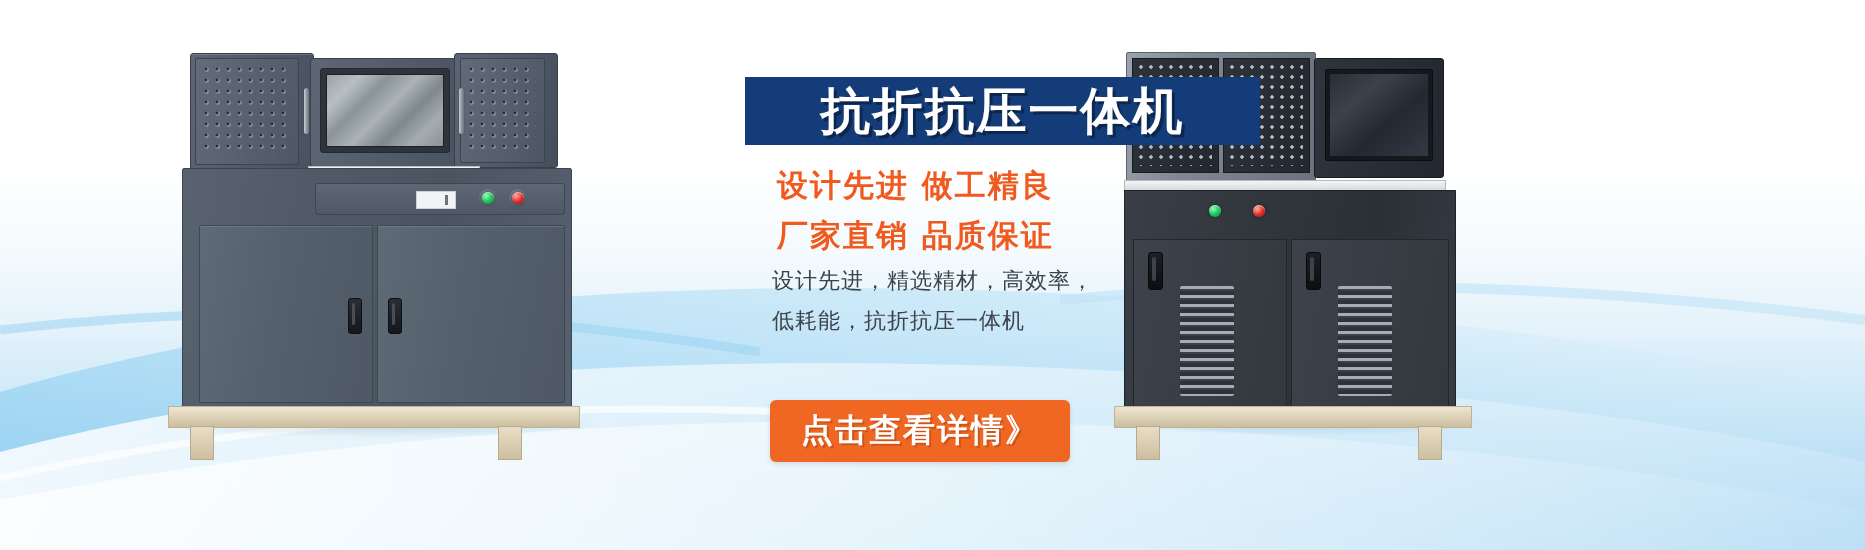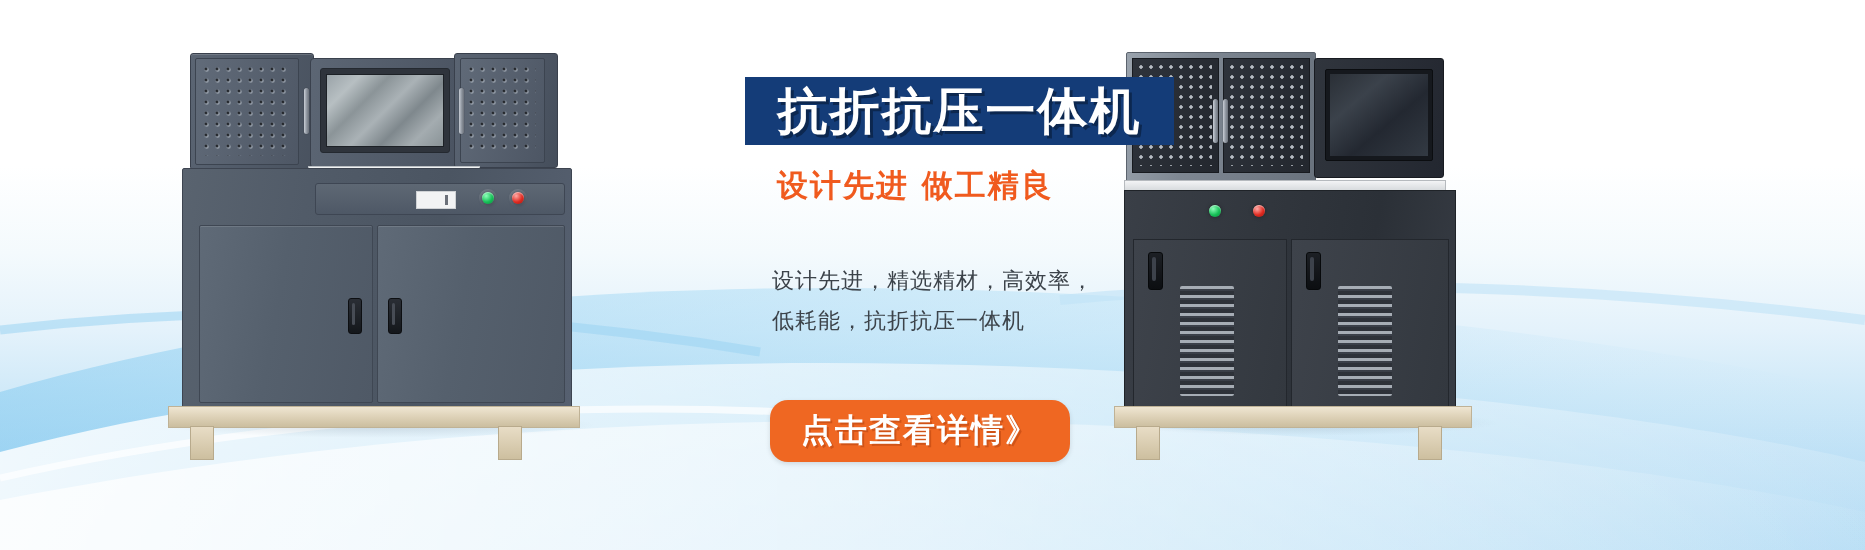--- a/index.html
+++ b/index.html
@@ -212,21 +212,21 @@
   }
   .rm-handle:after{
     content:"";position:absolute;left:3px;top:4px;width:4px;height:24px;
     background:#3d424b;border-radius:2px;
   }
 
   
   #copy{position:absolute;left:617px;top:72px;width:470px;height:400px;}
 
   #title-banner{
-    position:absolute;left:128px;top:5px;width:429px;height:68px;
+    position:absolute;left:128px;top:5px;width:515px;height:68px;
     background:#143c78;
     display:flex;align-items:center;justify-content:center;
   }
   #title-text{
     color:#ffffff;font-weight:bold;font-size:50px;letter-spacing:2px;
     line-height:1;white-space:nowrap;
     text-shadow:3px 3px 0 rgba(10,32,66,.75);
     font-family:"DejaVu Sans","Liberation Sans",sans-serif;
   }
   .sub-orange{
@@ -239,21 +239,21 @@
   .desc{
     position:absolute;left:155px;color:#3c434a;font-size:22px;
     letter-spacing:1px;white-space:nowrap;
     font-family:"DejaVu Sans","Liberation Sans",sans-serif;
   }
   #desc1{top:194px;}
   #desc2{top:234px;}
 
   #cta{
     position:absolute;left:153px;top:328px;width:300px;height:62px;
-    background:#ef6722;border:none;border-radius:18px;cursor:pointer;
+    background:#ef6722;border:none;border-radius:6px;cursor:pointer;
     display:flex;align-items:center;justify-content:center;
     box-shadow:0 2px 5px rgba(0,0,0,.12);
   }
   #cta-label{
     color:#ffffff;font-weight:bold;font-size:32px;letter-spacing:2px;
     white-space:nowrap;text-shadow:2px 2px 0 rgba(170,60,10,.45);
     font-family:"DejaVu Sans","Liberation Sans",sans-serif;
   }
 </style>
 </head>
@@ -380,20 +380,21 @@
     <div class="pallet-leg" style="left:300px;top:386px;"></div>
   </div>
 
   <div id="copy">
 
     <div id="title-banner">
       <span id="title-text">抗折抗压一体机</span>
     </div>
 
     <div class="sub-orange" id="sub1">设计先进 做工精良</div>
+    <div class="sub-orange" id="sub2">厂家直销 品质保证</div>
 
     <div class="desc" id="desc1">设计先进，精选精材，高效率，</div>
     <div class="desc" id="desc2">低耗能，抗折抗压一体机</div>
 
     <div id="cta">
       <span id="cta-label">点击查看详情》</span>
     </div>
   </div>
 
 </div>

